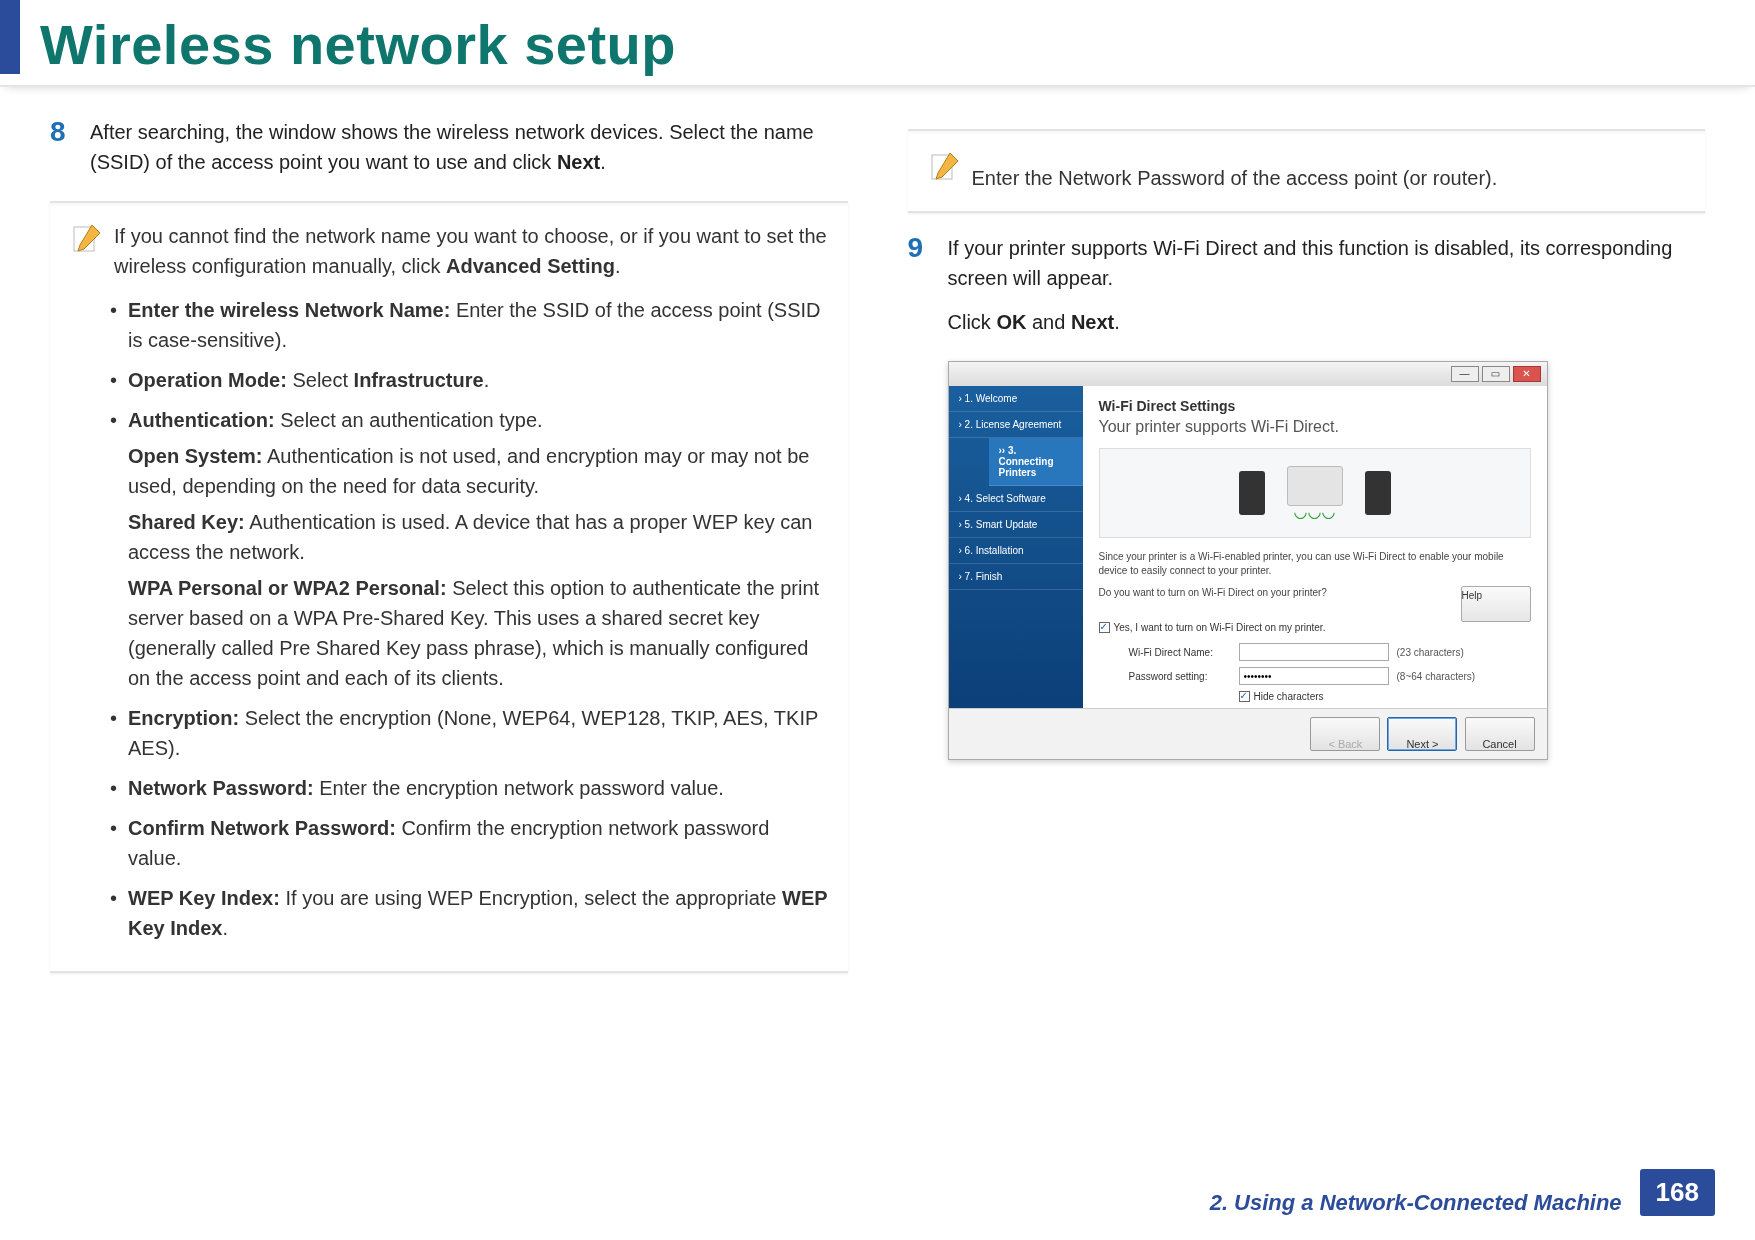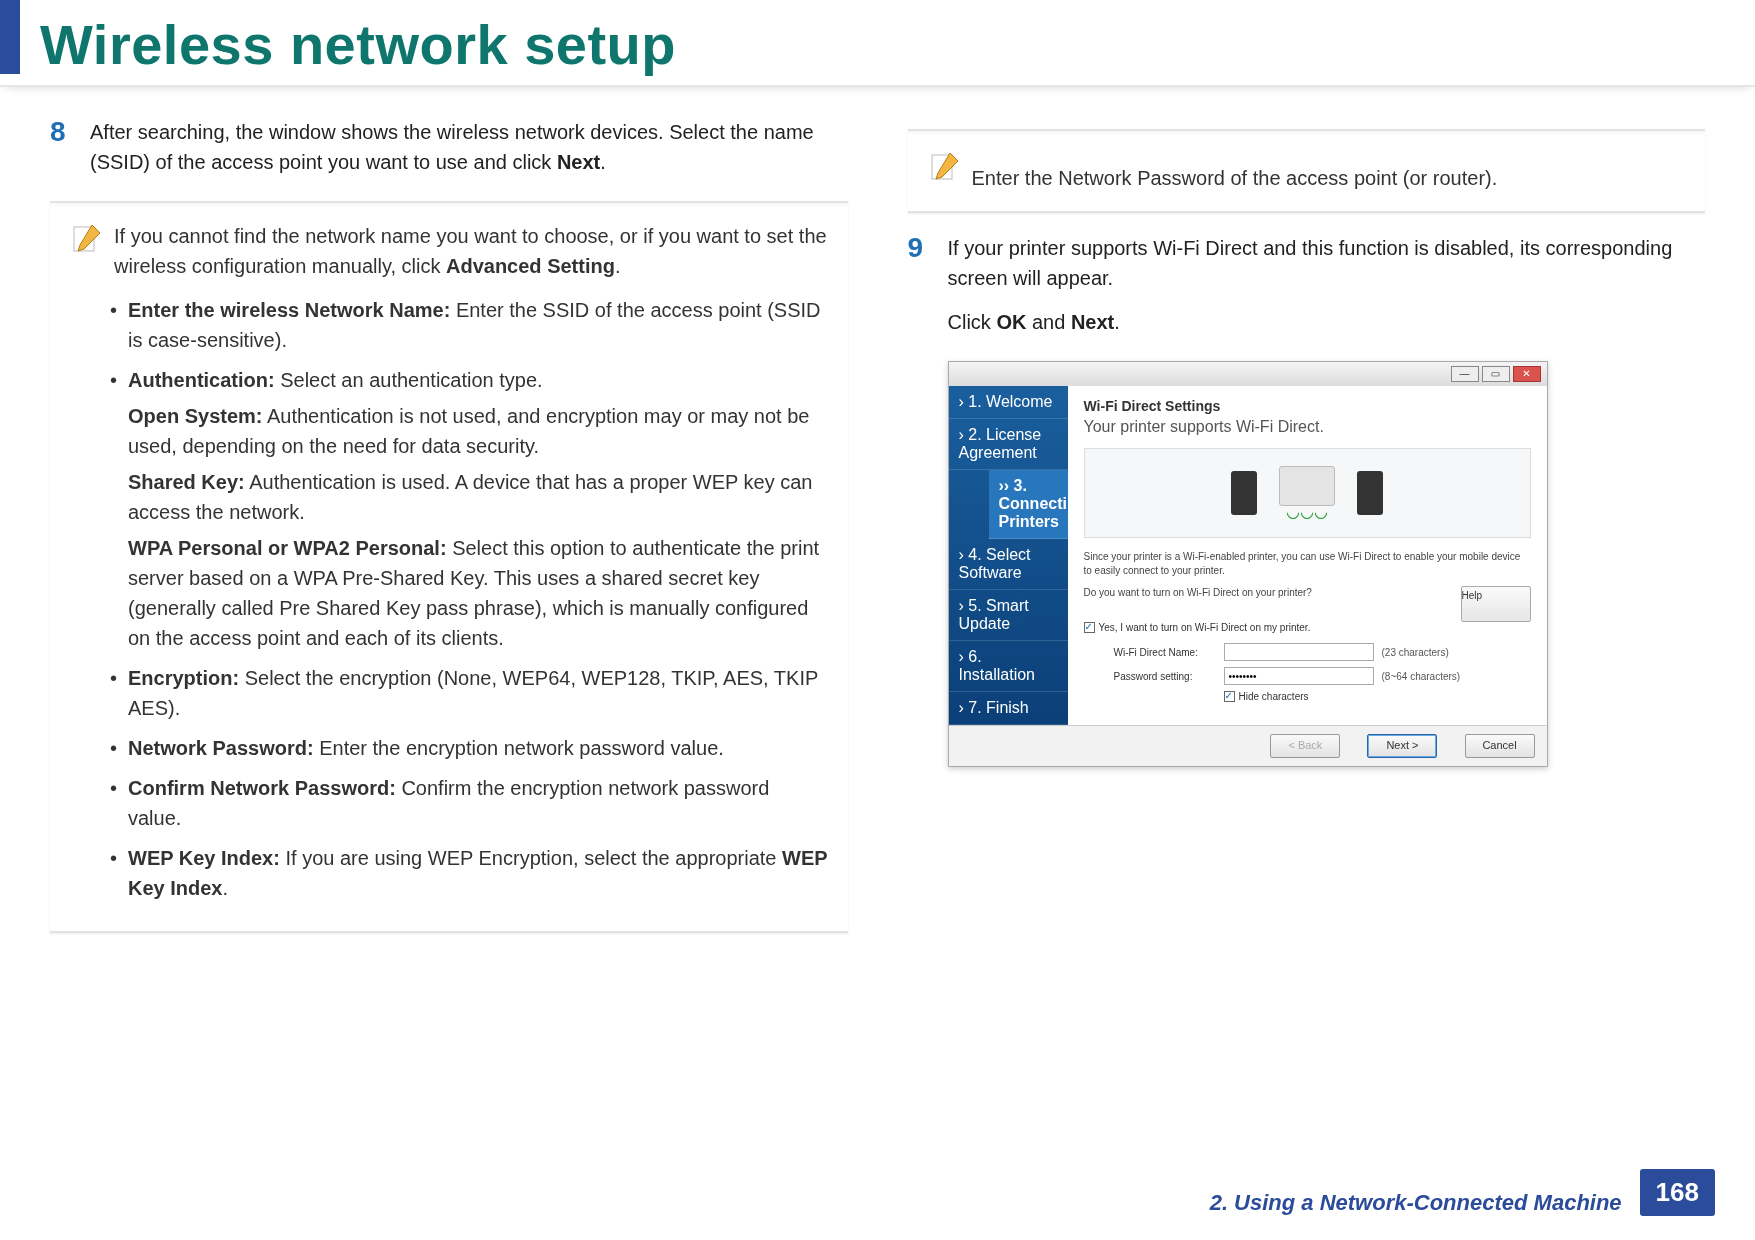--- a/index.html
+++ b/index.html
@@ -114,24 +114,24 @@
       background: linear-gradient(#f4f4f4,#dcdcdc);
       display: flex;
       justify-content: flex-end;
       align-items: center;
       padding: 0 6px;
     }
     .win-btn { width: 28px; height: 16px; margin-left: 3px; border: 1px solid #888; background: #eee; font-size: 10px; text-align:center; line-height:14px; }
     .win-btn.close { background:#d9534f; color:#fff; border-color:#a33; }
     .installer-body { display:flex; min-height: 320px; }
     .installer-sidebar {
-      width: 119px;
+      width: 134px;
       background: linear-gradient(#1a5f9e,#0b3f78);
       color: #fff;
-      font-size: 16px;
+      font-size: 10px;
     }
     .sidebar-step { padding: 7px 10px; border-bottom: 1px solid rgba(255,255,255,0.15);}
     .sidebar-step.active { background: #2877bd; font-weight: 700; margin-left: 40px; }
     .installer-main { flex:1; padding: 12px 16px 0 16px; color:#333; }
     .installer-h { font-size: 14px; font-weight: 700; margin-bottom: 4px;}
     .installer-sub { font-size: 16px; color:#555; margin-bottom: 12px;}
     .diagram {
       height: 90px;
       background: #f6f7f8;
       border: 1px solid #ddd;
@@ -150,21 +150,21 @@
     .form-row { display:flex; align-items:center; margin-bottom:6px; font-size:10px; margin-left:30px;}
     .form-label { width: 110px;}
     .form-input { width:150px; height:18px; border:1px solid #aaa; background:#fff; padding:0 4px; font-size:10px;}
     .form-hint { margin-left:8px; color:#555;}
     .installer-footer {
       border-top: 1px solid #ccc;
       padding: 8px 12px;
       text-align: right;
       background:#f2f2f2;
     }
-    .inst-btn { display:inline-block; min-width:70px; height:24px; line-height:20px; border:1px solid #999; background:linear-gradient(#fafafa,#e3e3e3); font-size:11px; text-align:center; margin-left:24px; border-radius:2px; padding:0 10px;}
+    .inst-btn { display:inline-block; min-width:70px; height:24px; line-height:20px; border:1px solid #999; background:linear-gradient(#fafafa,#e3e3e3); font-size:11px; text-align:center; margin-left:4px; border-radius:2px; padding:16px 10px;}
     .inst-btn.primary { border-color:#2964a8; box-shadow:0 0 0 1px #6aa9e6 inset;}
     .inst-btn.disabled { color:#aaa;}
   </style>
 </head>
 <body>
 
 <div class="page-header">
   <div class="page-title">Wireless network setup</div>
 </div>
 
@@ -191,20 +191,23 @@
           <span>If you cannot find the network name you want to choose, or if you want to set the wireless configuration manually, click </span><span class="b">Advanced Setting</span><span>.</span>
         </div>
       </div>
 
       <div class="bullet-list">
 
         <div class="bullet-item">
           <span class="b">Enter the wireless Network Name:</span><span> Enter the SSID of the access point (SSID is case-sensitive).</span>
         </div>
 
+        <div class="bullet-item">
+          <span class="b">Operation Mode:</span><span> Select </span><span class="b">Infrastructure</span><span>.</span>
+        </div>
 
         <div class="bullet-item">
           <span class="b">Authentication:</span><span> Select an authentication type.</span>
           <div class="sub-para">
             <span class="b">Open System:</span><span> Authentication is not used, and encryption may or may not be used, depending on the need for data security.</span>
           </div>
           <div class="sub-para">
             <span class="b">Shared Key:</span><span> Authentication is used. A device that has a proper WEP key can access the network.</span>
           </div>
           <div class="sub-para">

